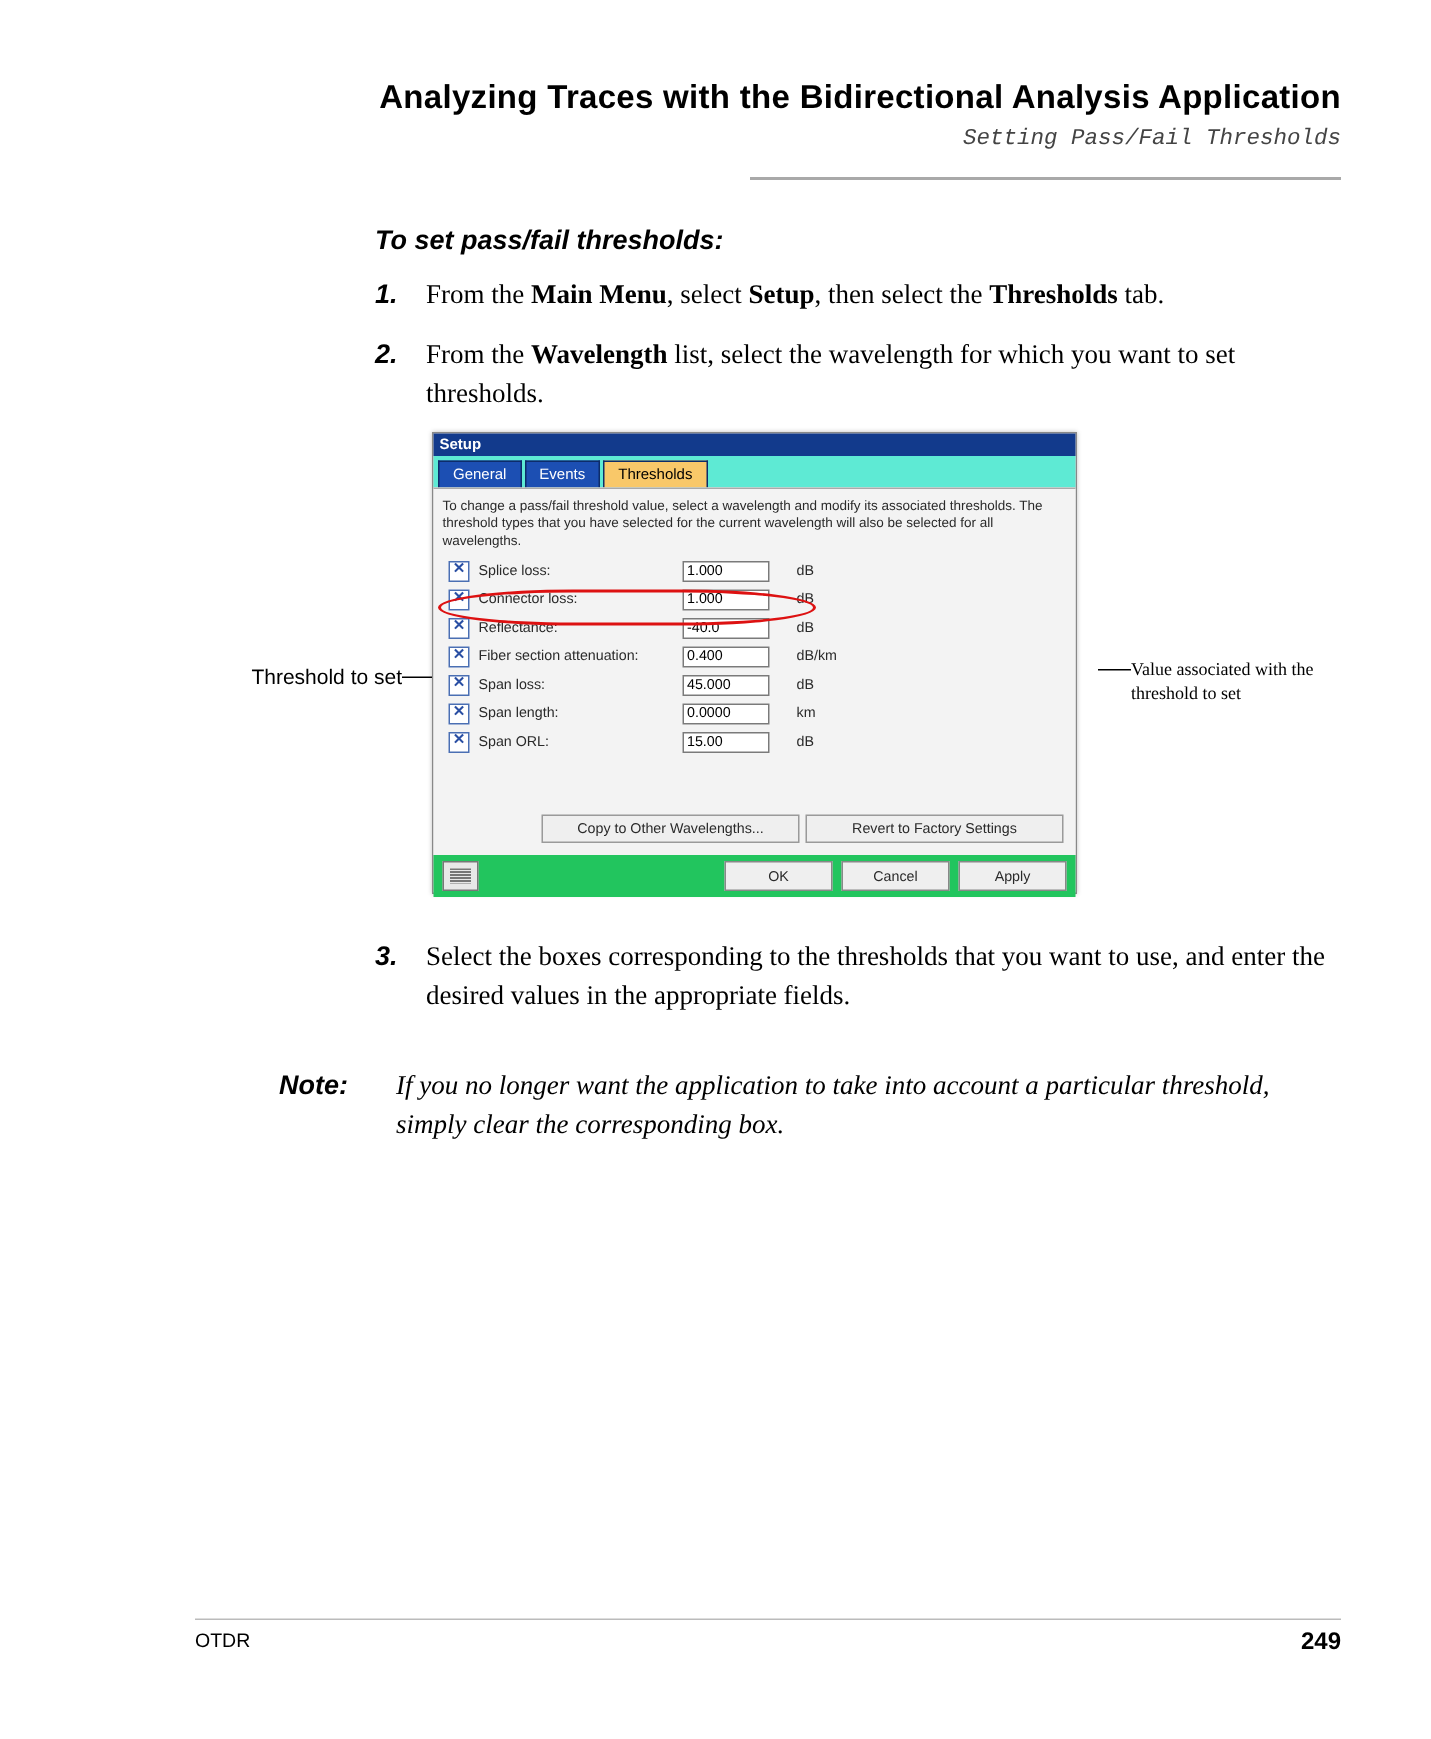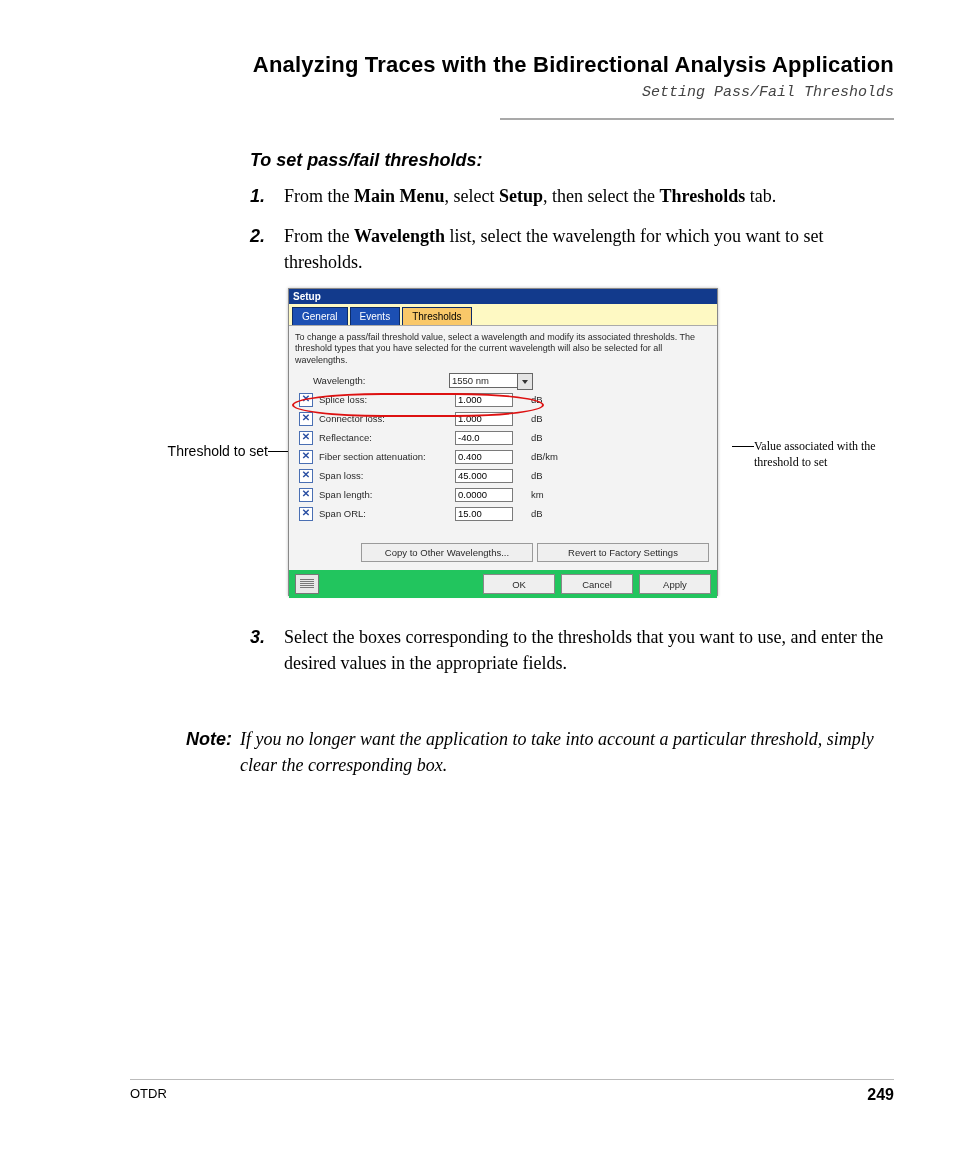--- a/index.html
+++ b/index.html
@@ -14,21 +14,21 @@
   .step-num{font-family:'Trebuchet MS',Arial,sans-serif;font-weight:700;font-style:italic;min-width:20px}
   .step-txt{flex:1}
   .b{font-weight:700}
   .screenshot-wrap{position:absolute;left:128px;right:50px;top:288px;height:310px}
   .callout-left{position:absolute;left:0;top:155px;width:140px;text-align:right;font-family:'Trebuchet MS',Arial,sans-serif;font-size:14px}
   .callout-left-line{position:absolute;left:140px;top:163px;width:28px;height:0;border-top:1px solid #000}
   .callout-right{position:absolute;right:0;top:150px;width:150px;font-family:Liberation Serif, serif;font-size:12px;line-height:1.35}
   .callout-right-line{position:absolute;right:150px;top:158px;width:22px;height:0;border-top:1px solid #000}
   .setup{position:absolute;left:160px;top:0;width:428px;height:306px;border:1px solid #888;background:#fff;font-family:Tahoma,Arial,sans-serif;font-size:10px;color:#2a2a2a;box-shadow:0 0 3px rgba(0,0,0,.25)}
   .setup-title{background:#123a8c;color:#fff;font-weight:700;font-size:10px;padding:2px 4px}
-  .setup-tabs{background:#fef9c3;padding:3px 16px 0 3px;display:flex;gap:2px}
+  .setup-tabs{background:#5eead4;padding:3px 16px 0 3px;display:flex;gap:2px}
   .tab{padding:3px 9px;font-size:10px;border:1px solid #0d2c6a;border-bottom:none;background:#1c4fb3;color:#fff;cursor:pointer}
   .tab.active{background:#f9c869;color:#000}
   .setup-inner{background:#f3f3f3;border-top:1px solid #aaa;padding:6px 6px 0 6px;height:238px;position:relative}
   .setup-desc{font-size:9px;line-height:1.25;margin-bottom:6px}
   .row{display:flex;align-items:center;height:18px;margin-bottom:1px}
   .row .chk{width:12px;height:12px;border:1px solid #4a6fb3;background:#fff;color:#2a4fa3;font-size:10px;line-height:10px;text-align:center;font-weight:700;margin:0 6px 0 4px}
   .row-label{flex:0 0 136px;font-size:9.5px}
   .row-input{width:58px;height:14px;border:1px solid #7a7a7a;background:#fff;font-size:9.5px;padding:0 2px;box-sizing:border-box}
   .row-unit{font-size:9.5px;margin-left:18px;width:34px}
   .wave-sel{position:relative;width:70px;height:15px;border:1px solid #666;background:#fff;font-size:9.5px;padding:0 2px;box-sizing:border-box;display:flex;align-items:center}
@@ -36,21 +36,21 @@
   .wave-sel .dd::after{content:"";border-left:3px solid transparent;border-right:3px solid transparent;border-top:4px solid #333}
   .circle{position:absolute;left:3px;top:67px;width:248px;height:20px;border:2px solid #d11;border-radius:50%/70%;pointer-events:none}
   .btns-side{position:absolute;right:8px;bottom:8px;display:flex;flex-direction:row;gap:4px}
   .btn{background:#efefef;border:1px solid #9a9a9a;font-size:9.5px;padding:3px 10px;min-width:150px;text-align:center;cursor:pointer}
   .footer-bar{background:#22c55e;height:28px;display:flex;align-items:center;padding:0 6px;gap:6px;justify-content:space-between}
   .kbd{width:22px;height:18px;background:#e8e8e8;border:1px solid #777;display:flex;align-items:center;justify-content:center}
   .kbd-lines{width:14px;height:10px;background:repeating-linear-gradient(#777,#777 1px,#e8e8e8 1px,#e8e8e8 2px)}
   .fbtns{display:flex;gap:6px}
   .fbtn{background:#efefef;border:1px solid #888;font-size:9.5px;width:70px;height:18px;display:flex;align-items:center;justify-content:center;cursor:pointer}
   .after-shot{position:absolute;left:250px;right:60px;top:624px}
-  .note{display:flex;gap:8px;margin-top:50px;font-size:18px;line-height:1.45}
+  .note{display:flex;gap:32px;margin-top:34px;font-size:18px;line-height:1.45}
   .note-label{font-family:'Trebuchet MS',Arial,sans-serif;font-weight:700;font-style:italic;font-size:18px;min-width:54px;text-align:right;margin-left:-72px}
   .note-body{font-style:italic;flex:1}
   .pg-footer{position:absolute;left:130px;right:60px;bottom:55px;display:flex;justify-content:space-between;font-family:'Trebuchet MS',Arial,sans-serif;font-size:13px;border-top:1px solid #bbb;padding-top:6px}
   .pg-num{font-weight:700;font-size:16px}
 </style>
 </head>
 <body>
 <div class="page">
 
   <div class="hdr">
@@ -92,28 +92,20 @@
     <div class="setup">
       <div class="setup-title">Setup</div>
       <div class="setup-tabs">
         <div class="tab">General</div>
         <div class="tab">Events</div>
         <div class="tab active">Thresholds</div>
       </div>
       <div class="setup-inner">
         <div class="setup-desc">To change a pass/fail threshold value, select a wavelength and modify its associated thresholds. The threshold types that you have selected for the current wavelength will also be selected for all wavelengths.</div>
 
-        <div class="row">
-          <span style="width:18px"></span>
-          <span class="row-label">Wavelength:</span>
-          <div class="wave-sel">
-            <span>1550 nm</span>
-            <span class="dd"></span>
-          </div>
-        </div>
 
         <div class="circle"></div>
 
         <div class="row">
           <span class="chk">✕</span>
           <span class="row-label">Splice loss:</span>
           <input class="row-input" value="1.000" style="">
           <span class="row-unit">dB</span>
         </div>
         <div class="row">

